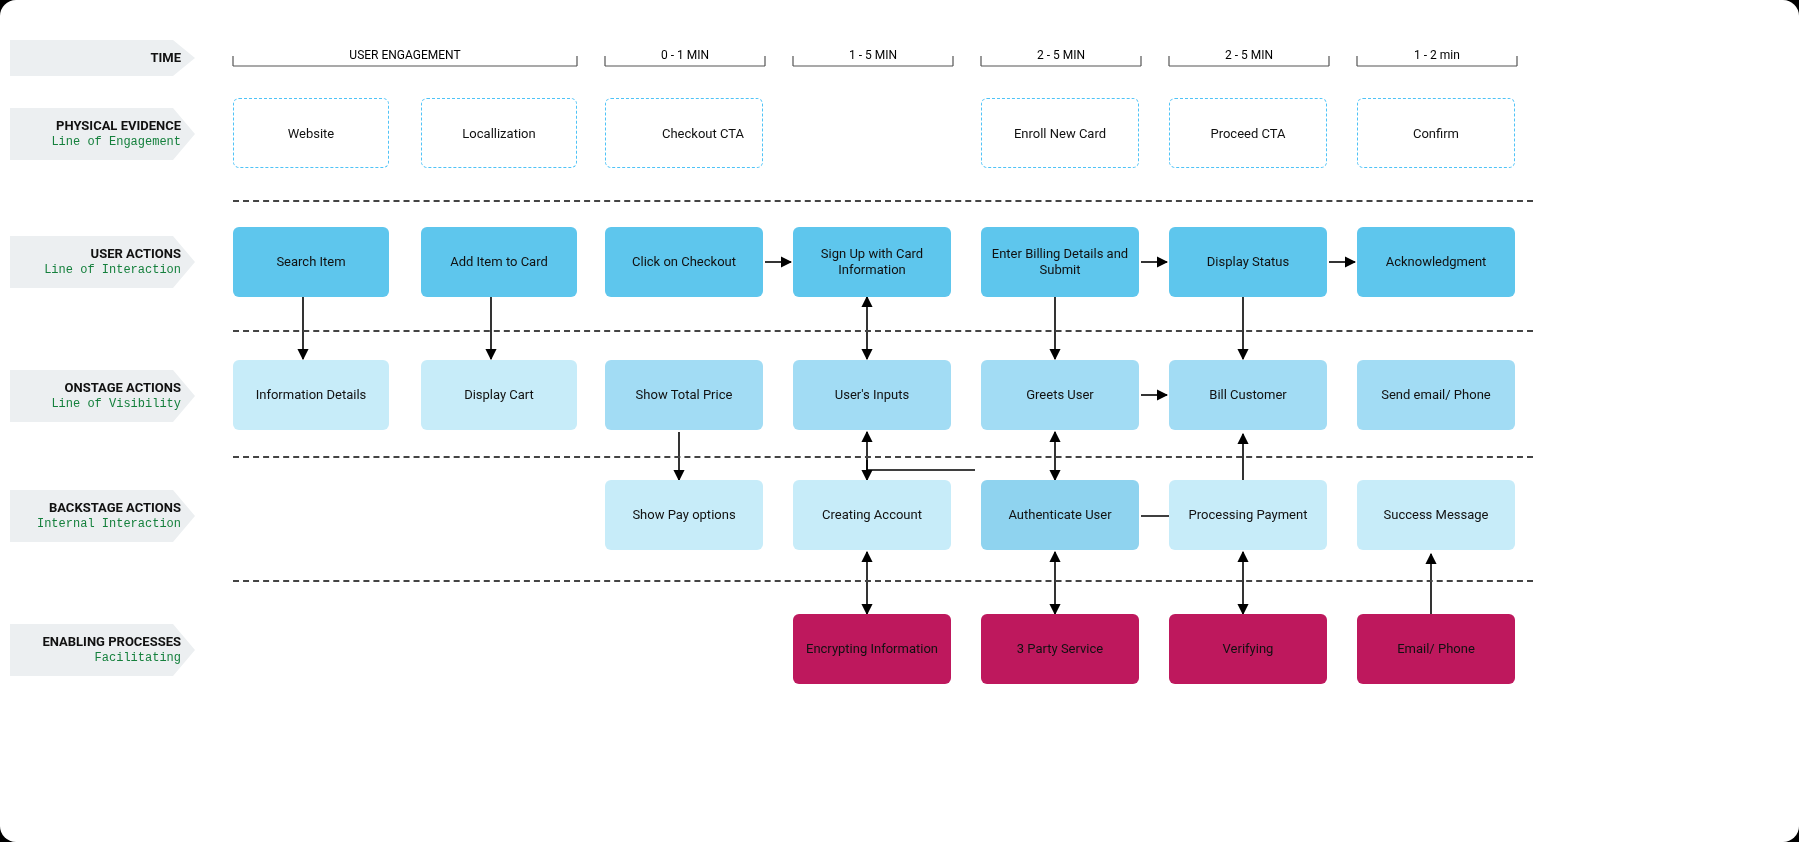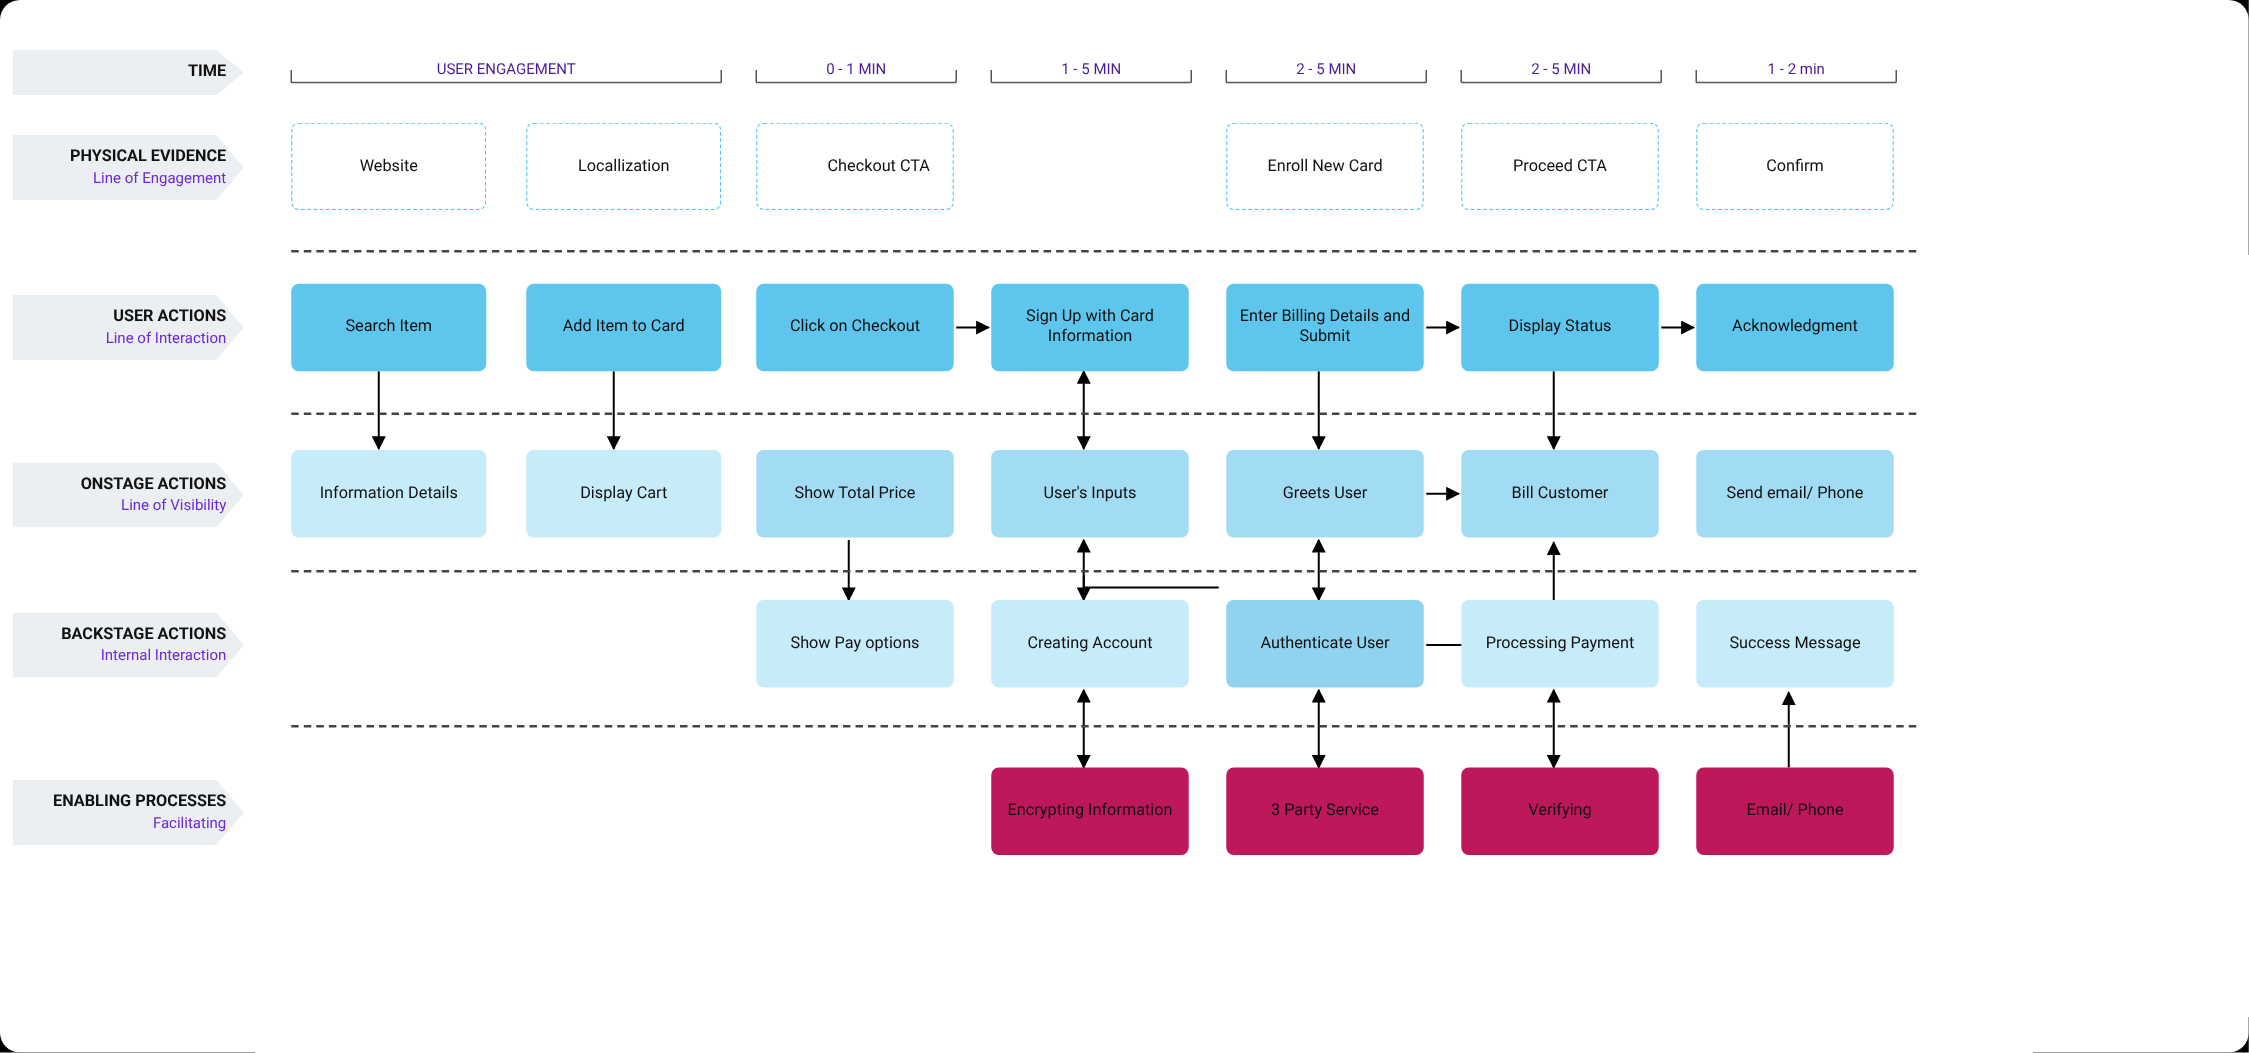--- a/index.html
+++ b/index.html
@@ -30,21 +30,21 @@
     padding: 6px 14px;
     display: flex;
     flex-direction: column;
     justify-content: center;
     align-items: flex-end;
     text-align: right;
     clip-path: polygon(0 0, calc(100% - 22px) 0, 100% 50%, calc(100% - 22px) 100%, 0 100%);
     color: #111;
   }
   .row-label .t1 { font-weight: 700; font-size: 13px; line-height: 1.25; }
-  .row-label .t2 { font-weight: 400; font-size: 12px; line-height: 1.25; color: #6d28d9; }
+  .row-label .t2 { font-weight: 400; font-size: 12px; line-height: 1.25; color: #15803d; font-family: Liberation Mono, monospace; }
   .row-label.single .t1 { font-size: 13px; text-align: center; }
 
   
   .evidence {
     border: 1.6px dashed #4fc3f7;
     border-radius: 6px;
     display: flex;
     align-items: center;
     justify-content: center;
     font-size: 13px;
@@ -68,21 +68,21 @@
   }
   .blue-mid  { background: #5ec6ed; }  
   .blue-soft { background: #a2dcf4; }  
   .blue-pale { background: #c7ecf9; }  
   .blue-vpale{ background: #be185d; }  
   .blue-onstage-dark { background: #8fd3ef; }
 
   
   .time-label {
     font-size: 12px;
-    color: #4c1d95;
+    color: #000000;
     text-align: center;
   }
 
   
   .dash-line {
     border-top: 2px dashed #444;
     height: 0;
   }
 
   

